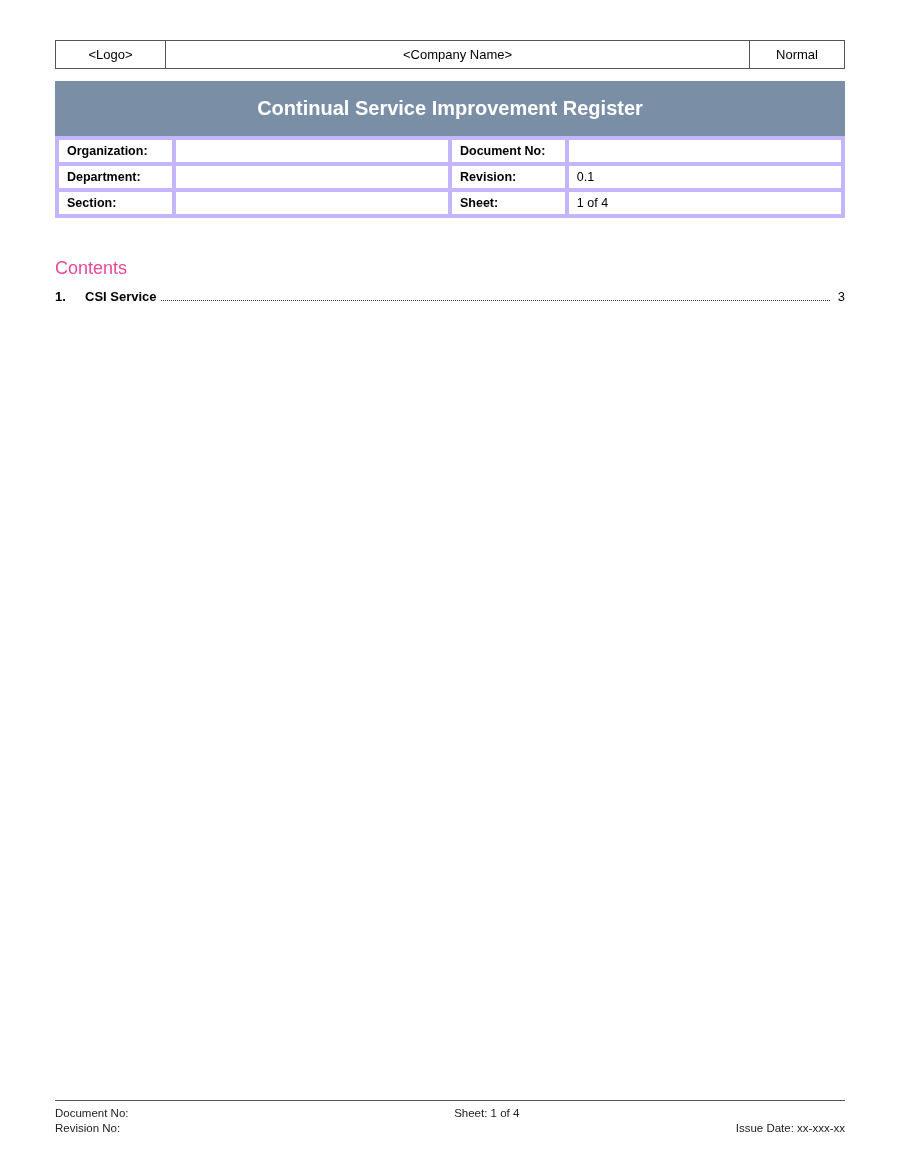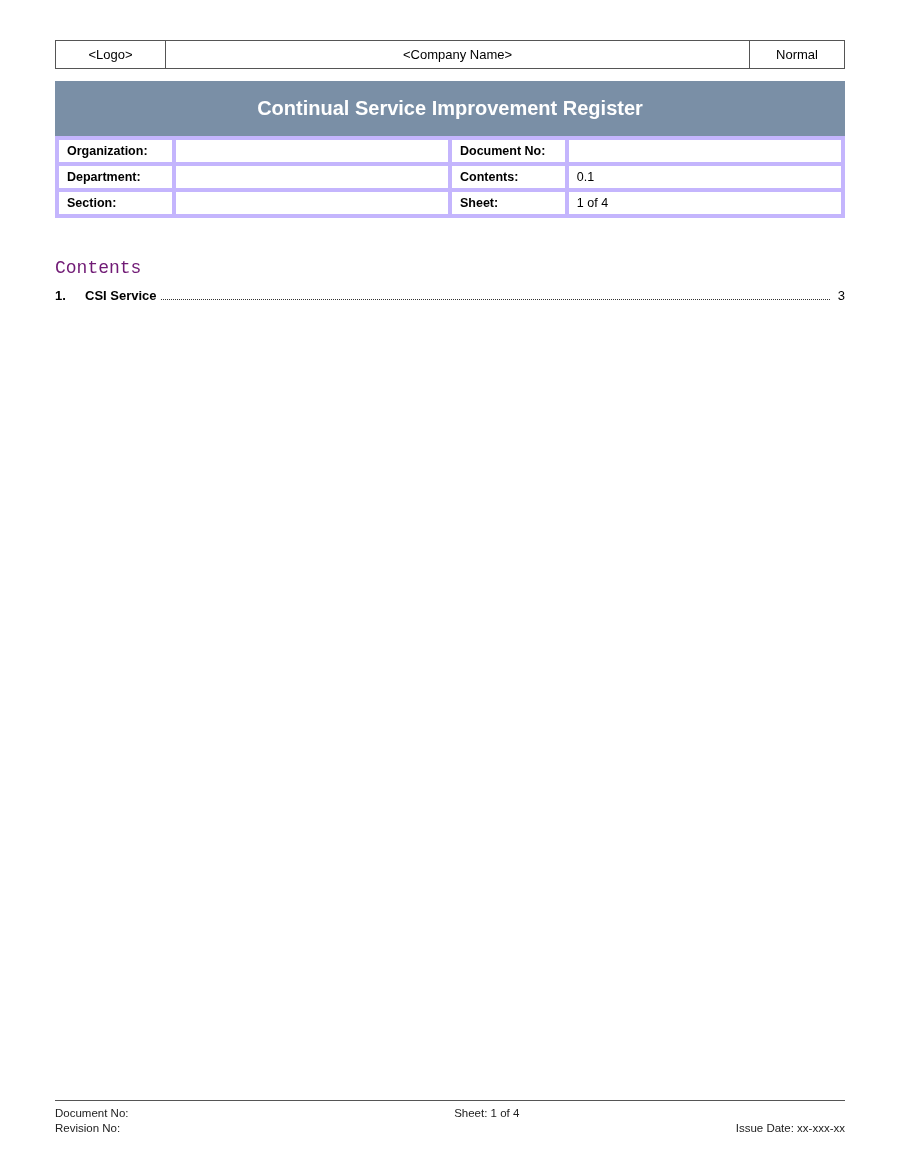--- a/index.html
+++ b/index.html
@@ -92,25 +92,25 @@
       width: 260px;
     }
 
     
     .contents-section {
       margin-top: 30px;
       padding-top: 10px;
     }
 
     .contents-title {
-      color: #701a75;
+      color: #ec4899;
       font-size: 18px;
       font-weight: normal;
       margin-bottom: 10px;
-      font-family: Liberation Mono, monospace;
+      font-family: Liberation Sans, sans-serif;
     }
 
     .toc-item {
       display: flex;
       align-items: baseline;
       font-size: 13px;
       margin-bottom: 4px;
     }
 
     .toc-number {
@@ -197,21 +197,21 @@
     <tbody>
         <tr>
       <td class="label-cell">Organization:</td>
       <td class="value-cell"></td>
       <td class="label-cell">Document No:</td>
       <td class="value-cell"></td>
     </tr>
     <tr>
       <td class="label-cell">Department:</td>
       <td class="value-cell"></td>
-      <td class="label-cell">Contents:</td>
+      <td class="label-cell">Revision:</td>
       <td class="value-cell">0.1</td>
     </tr>
     <tr>
       <td class="label-cell">Section:</td>
       <td class="value-cell"></td>
       <td class="label-cell">Sheet:</td>
       <td class="value-cell">1 of 4</td>
     </tr>
   </tbody>
     </table>

